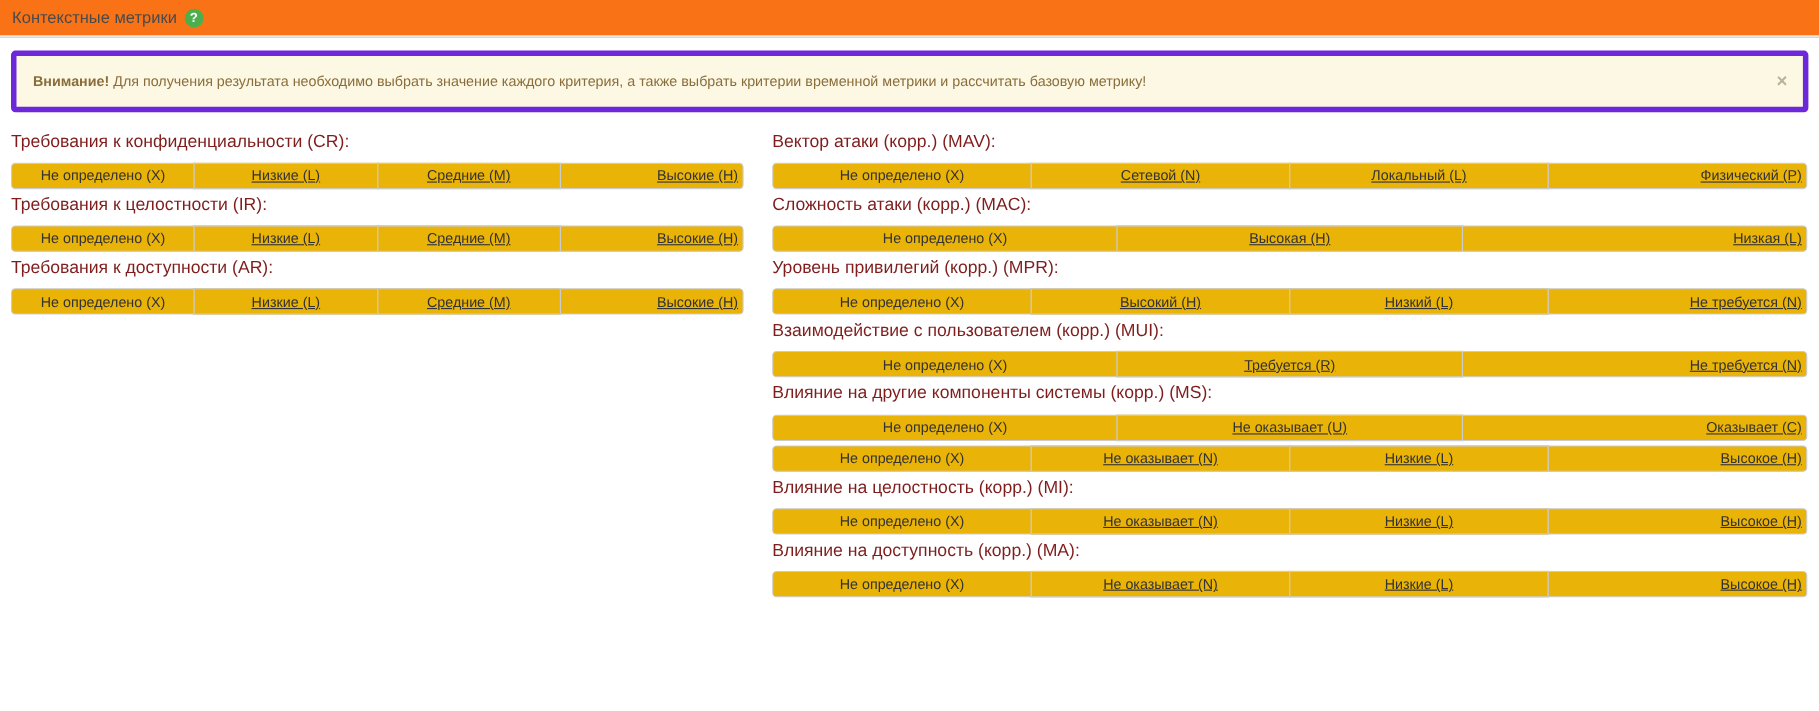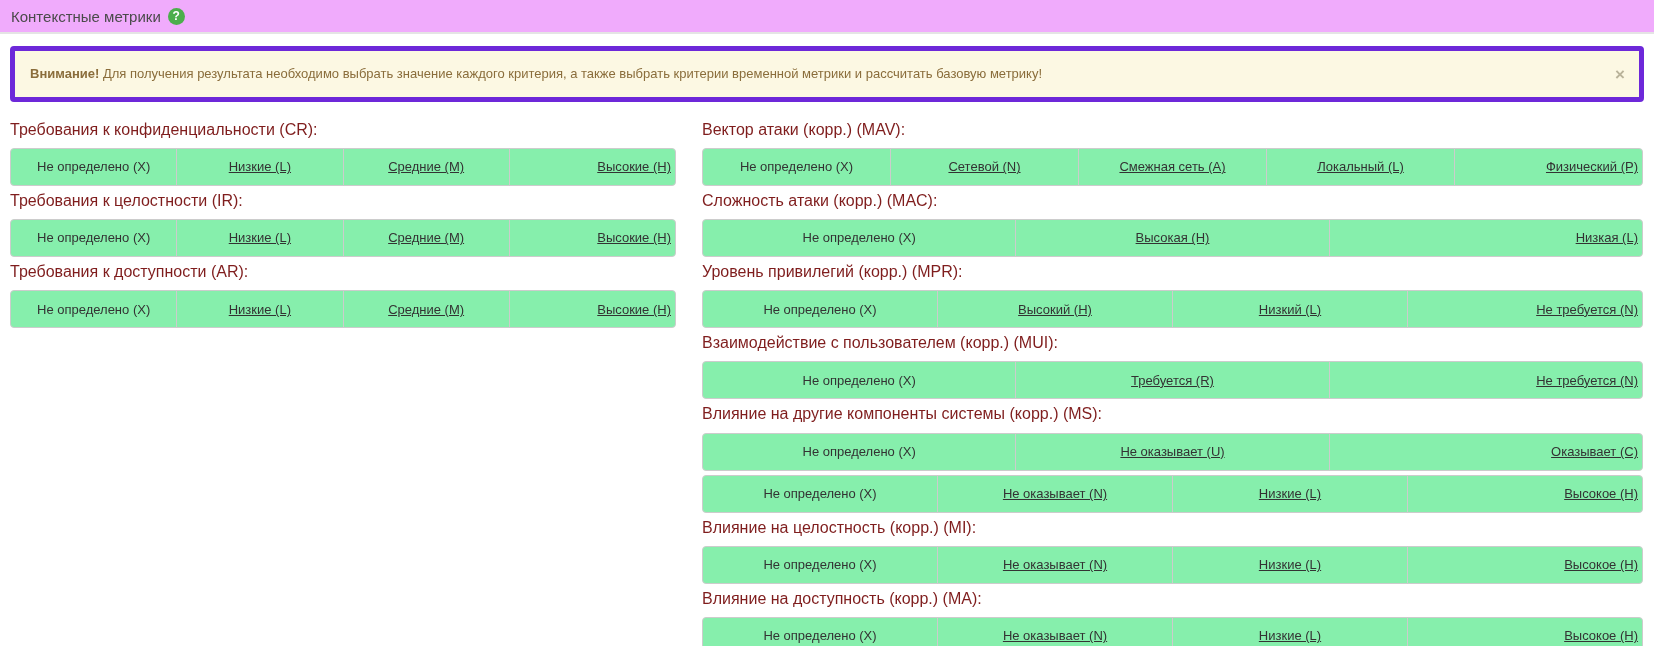--- a/index.html
+++ b/index.html
@@ -5,21 +5,21 @@
   * { box-sizing: border-box; margin: 0; padding: 0; }
   html, body {
     width: 1654px; height: 646px;
     background: #ffffff;
     font-family: "Liberation Sans", "DejaVu Sans", sans-serif;
     overflow: hidden;
   }
   
   .panel-heading {
     height: 34px;
-    background: #f0abfc;
+    background: #f97316;
     border-bottom: 2px solid #e4e4e4;
     display: flex;
     align-items: center;
     padding: 0 11px;
     gap: 7px;
   }
   .panel-title {
     font-size: 15px;
     color: #4a4a4a;
   }
@@ -75,22 +75,22 @@
   .metric-group { margin-bottom: 4px; }
   .metric-label {
     font-size: 16px;
     color: #7f1d1d;
     margin: 5px 0 9px 0;
     line-height: 1.2;
   }
   .btn-group { display: flex; width: 100%; }
   .btn-group .btn {
     flex: 1 1 0;
-    height: 38px;
-    background: #86efac;
+    height: 24px;
+    background: #eab308;
     border: 1px solid #cccccc;
     color: #333333;
     font-size: 13px;
     font-family: "Liberation Sans", "DejaVu Sans", sans-serif;
     text-align: center;
     cursor: pointer;
     padding: 0 4px;
     white-space: nowrap;
     overflow: hidden;
   }
@@ -142,21 +142,20 @@
           <button type="button" class="btn">Высокие (H)</button>
         </div>
       </div>
     </div>
   <div class="col-right" id="col-right">
       <div class="metric-group">
         <div class="metric-label">Вектор атаки (корр.) (MAV):</div>
         <div class="btn-group">
           <button type="button" class="btn">Не определено (X)</button>
           <button type="button" class="btn">Сетевой (N)</button>
-          <button type="button" class="btn">Смежная сеть (A)</button>
           <button type="button" class="btn">Локальный (L)</button>
           <button type="button" class="btn">Физический (P)</button>
         </div>
       </div>
       <div class="metric-group">
         <div class="metric-label">Сложность атаки (корр.) (MAC):</div>
         <div class="btn-group">
           <button type="button" class="btn">Не определено (X)</button>
           <button type="button" class="btn">Высокая (H)</button>
           <button type="button" class="btn">Низкая (L)</button>

